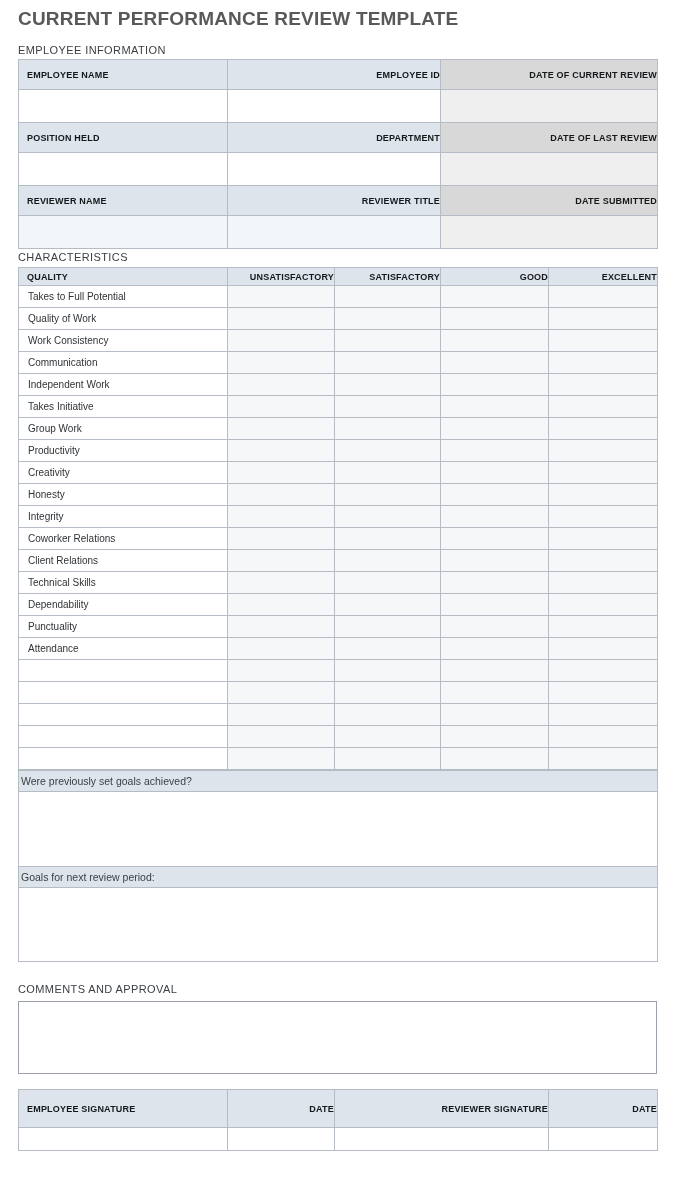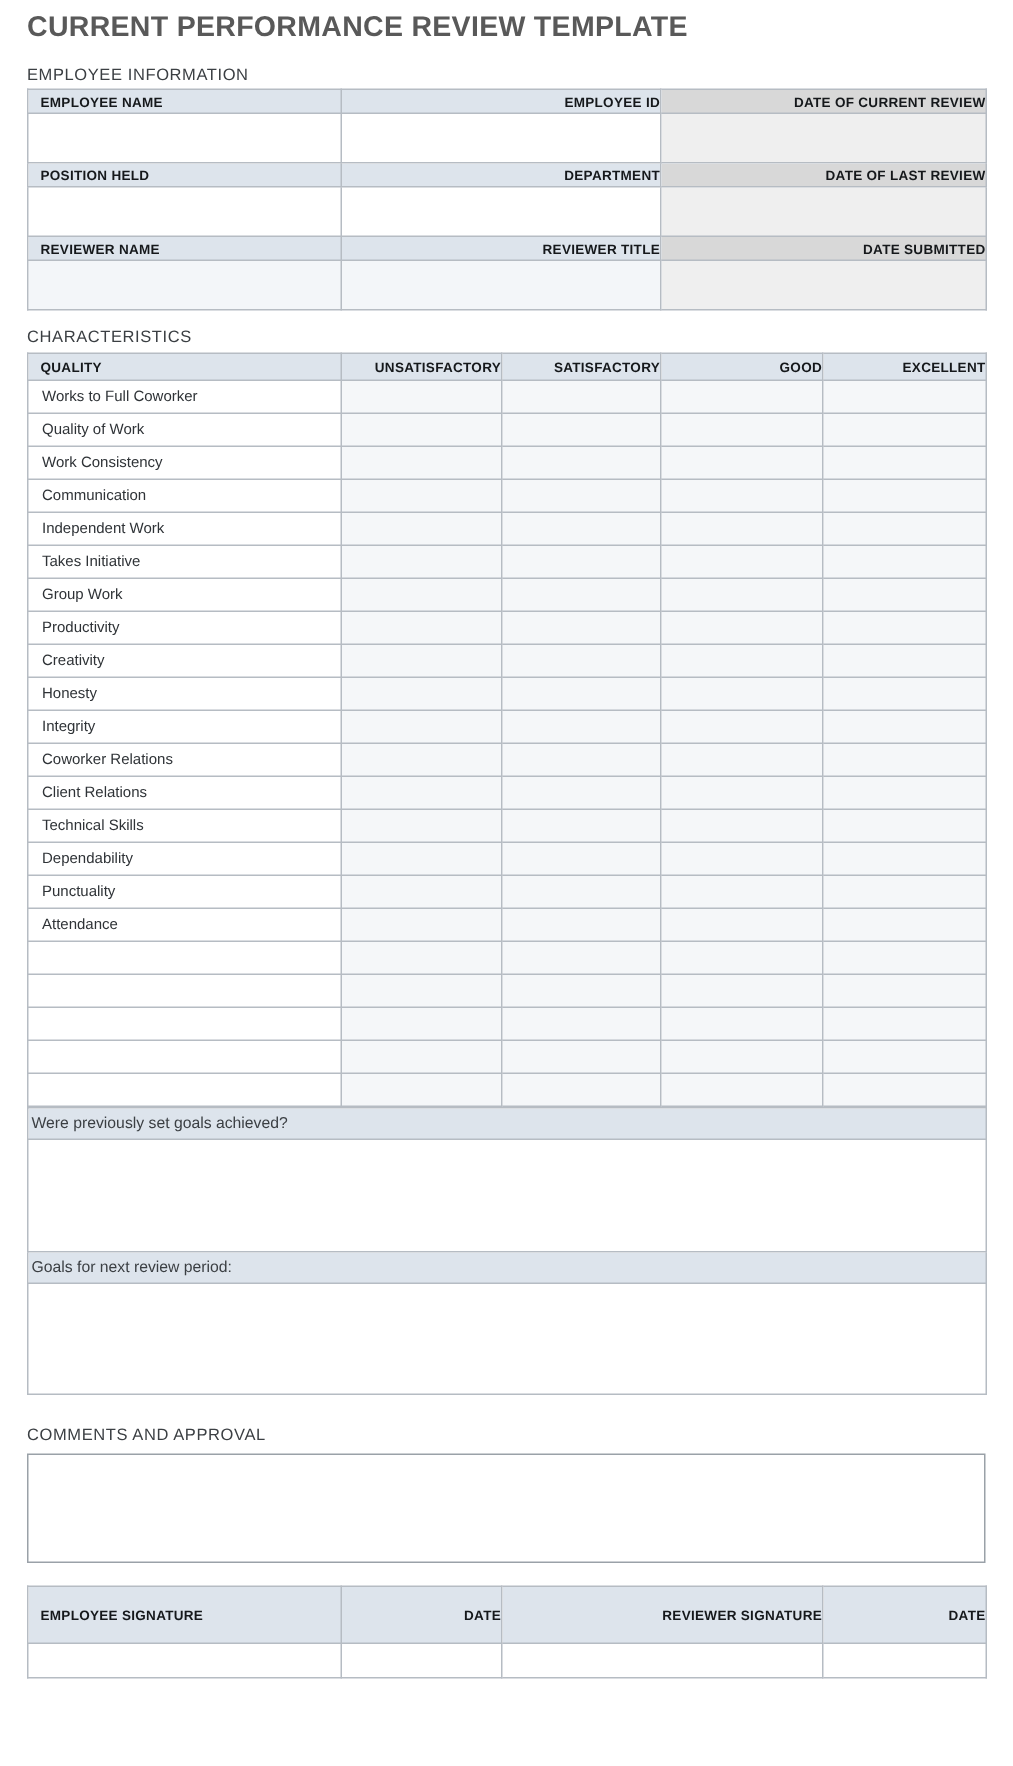--- a/index.html
+++ b/index.html
@@ -25,34 +25,34 @@
   .page{padding:0 18px;width:675px;}
   .title{
     margin:8px 0 0 0;font-size:19px;line-height:22px;font-weight:bold;
     color:var(--title-text);letter-spacing:0.2px;
   }
   .section-label{
     font-size:11px;line-height:13px;color:var(--label-text);
     letter-spacing:0.4px;font-weight:normal;
   }
   .lbl-emp{margin:14px 0 2px 0;}
-  .lbl-char{margin:12px 0 3px 0;}
+  .lbl-char{margin:2px 0 3px 0;}
   .lbl-goals{margin:21px 0 4px 0;}
   .lbl-comments{margin:21px 0 5px 0;}
   table{border-collapse:collapse;table-layout:fixed;width:639px;}
   table{border:1px solid var(--border-dark);}
   td,th{border:1px solid var(--border);padding:0;overflow:hidden;}
   .th{
     font-size:9px;font-weight:bold;color:var(--header-text);
     letter-spacing:0.2px;text-align:right;vertical-align:middle;
     background:var(--header-bg-blue);
   }
   .th-left{text-align:left;padding-left:8px;}
   .th-gray{background:var(--header-bg-gray);}
-  .emp-hrow{height:16px;padding-left:16px;}
+  .emp-hrow{height:30px;padding-left:16px;}
   .emp-drow{height:33px;}
   .cell-white{background:#ffffff;}
   .cell-gray{background:var(--cell-bg-gray);}
   .cell-lblue{background:var(--cell-bg-lightblue);}
   .char-hrow{height:18px;}
   .char-row{height:22px;}
   .char-label{
     font-size:10px;color:var(--row-text);text-align:left;
     padding-left:9px;vertical-align:middle;background:#ffffff;
   }
@@ -134,21 +134,21 @@
       </colgroup>
     <tbody>
         <tr class="char-hrow">
       <th class="th th-left">QUALITY</th>
       <th class="th">UNSATISFACTORY</th>
       <th class="th">SATISFACTORY</th>
       <th class="th">GOOD</th>
       <th class="th">EXCELLENT</th>
     </tr>
     <tr class="char-row">
-          <td class="char-label">Works to Full Coworker</td>
+          <td class="char-label">Takes to Full Potential</td>
           <td class="rating-cell"></td>
           <td class="rating-cell"></td>
           <td class="rating-cell"></td>
           <td class="rating-cell"></td>
         </tr>
     <tr class="char-row">
           <td class="char-label">Quality of Work</td>
           <td class="rating-cell"></td>
           <td class="rating-cell"></td>
           <td class="rating-cell"></td>

